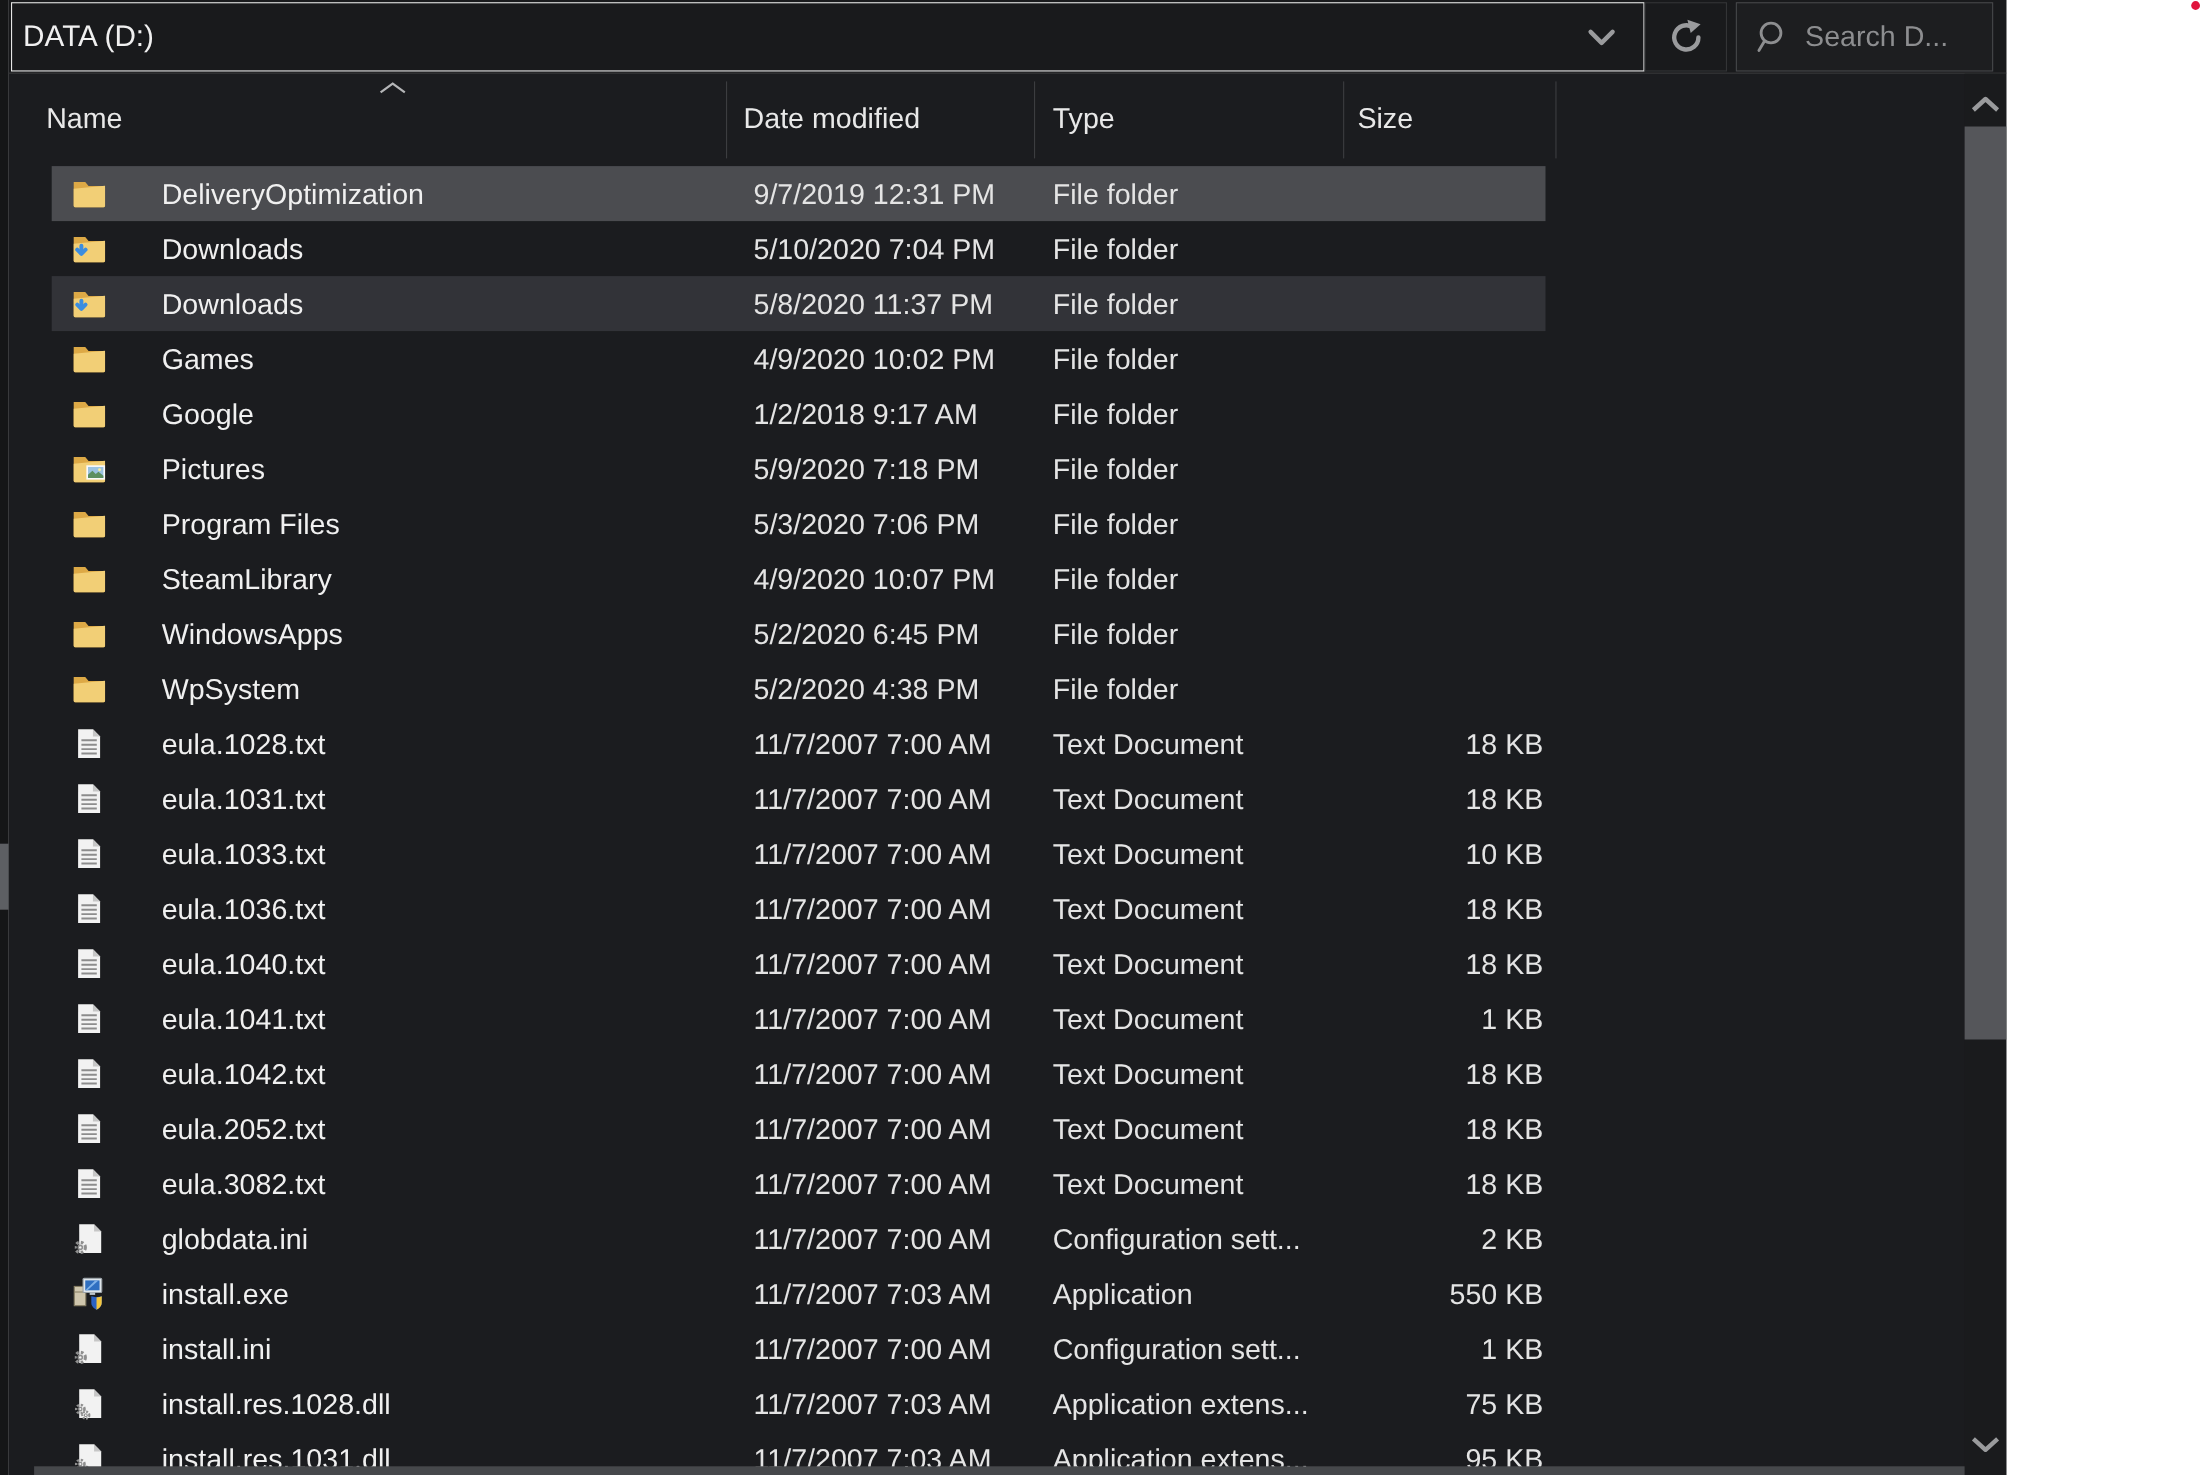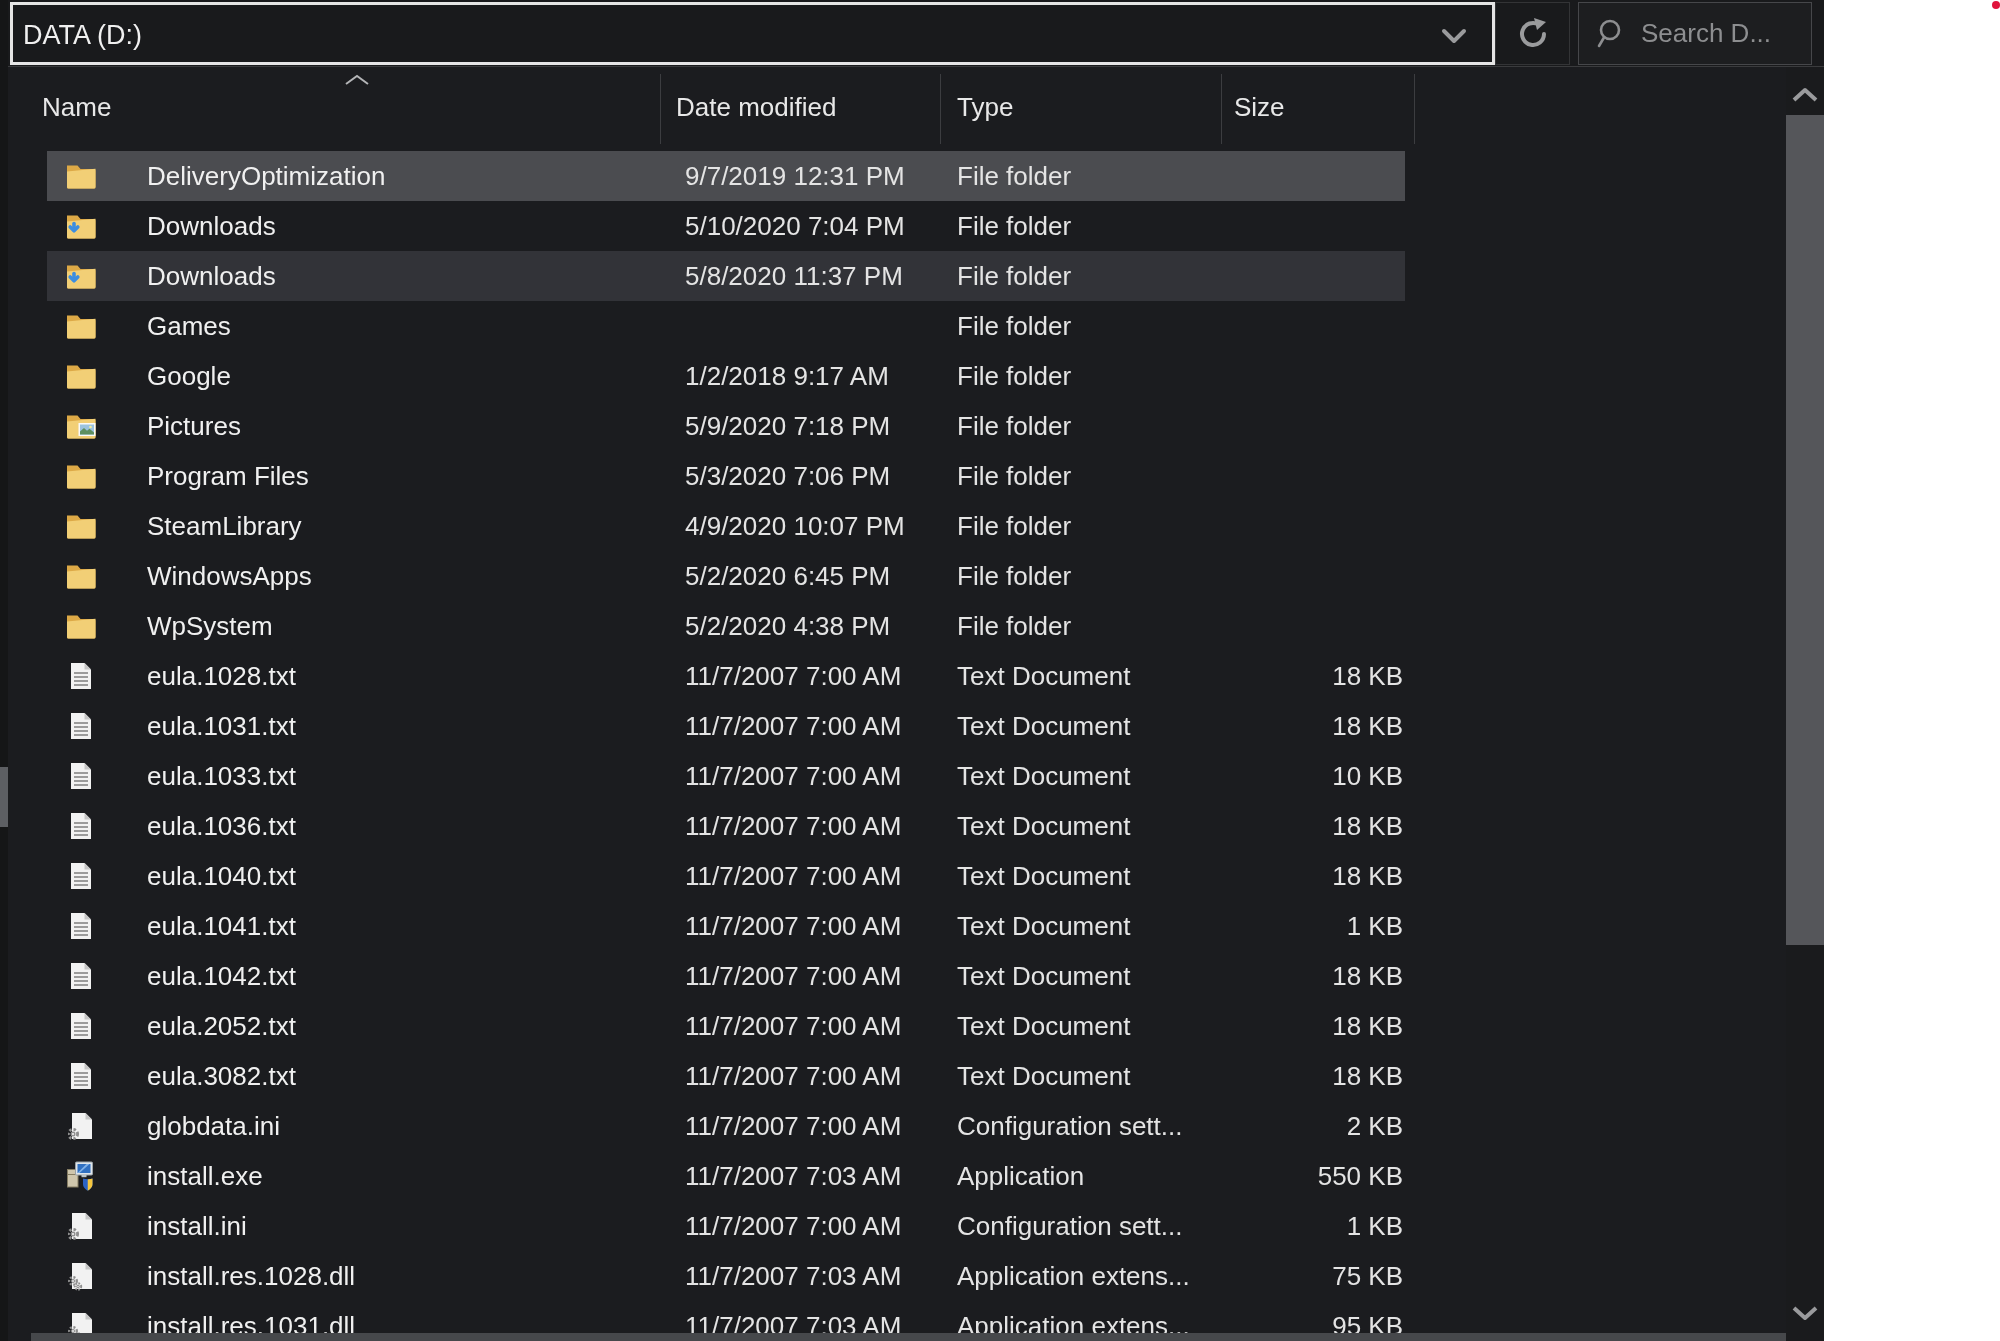--- a/index.html
+++ b/index.html
@@ -13,21 +13,21 @@
   #left-strip{position:absolute;left:0;top:0;width:8px;height:1341px;background:#151617;}
   #left-strip .thumb{position:absolute;left:0;top:767px;width:8px;height:60px;background:#5d5f63;}
   
   #red-dot{position:absolute;left:1992px;top:1px;width:8px;height:8px;border-radius:50%;background:#e0143c;}
 
   
   #window{position:absolute;left:8px;top:0;width:1816px;height:1341px;background:#1b1c1f;overflow:hidden;}
 
   
   #toolbar{position:absolute;left:0;top:0;width:100%;height:67px;background:#191a1c;border-bottom:1px solid #3a3b3d;box-sizing:border-box;}
-  #address-bar{position:absolute;left:2px;top:2px;width:1485px;height:63px;border:3px solid #e5e5e5;box-sizing:border-box;}
+  #address-bar{position:absolute;left:2px;top:2px;width:1485px;height:63px;border:1px solid #e5e5e5;box-sizing:border-box;}
   #window-title{position:absolute;left:10px;top:0;line-height:61px;font-size:27px;color:#f0f0f0;white-space:nowrap;}
   #addr-dropdown{position:absolute;right:10px;top:0;width:56px;height:61px;display:flex;align-items:center;justify-content:center;}
   #refresh-btn{position:absolute;left:1487px;top:2px;width:75px;height:63px;border:1px solid #333436;box-sizing:border-box;display:flex;align-items:center;justify-content:center;}
   #search-box{position:absolute;left:1570px;top:2px;width:234px;height:63px;border:1px solid #46474a;box-sizing:border-box;background:#1d1e20;display:flex;align-items:center;}
   #search-box svg{margin-left:18px;flex:none;}
   #search-input{flex:1;min-width:0;background:transparent;border:none;outline:none;color:#c9c9c9;font-size:26px;font-family:inherit;margin-left:14px;padding:0;}
   #search-input::placeholder{color:#8d8e90;opacity:1;}
 
   
   #col-header{position:absolute;left:23px;top:67px;width:1755px;height:84px;}
@@ -154,20 +154,21 @@
   </div>
       <div class="row" style="top: 301px;">
     <div class="hl"></div>
     <span class="cell icon">
           <svg width="31" height="28" viewBox="0 0 31 28">
             <path d="M1 3.5 h10.5 l3 3.5 H28 a1.5 1.5 0 0 1 1.5 1.5 V25 a1.5 1.5 0 0 1 -1.5 1.5 H2.5 A1.5 1.5 0 0 1 1 25 Z" fill="#dda946"></path>
             <path d="M1 9.5 L29.5 6.8 V25 a1.5 1.5 0 0 1 -1.5 1.5 H2.5 A1.5 1.5 0 0 1 1 25 Z" fill="#f2cf76"></path>
           </svg>
         </span>
     <span class="cell name">Games</span>
+    <span class="cell date">4/9/2020 10:02 PM</span>
     <span class="cell type">File folder</span>
     <span class="cell size"></span>
   </div>
       <div class="row" style="top: 351px;">
     <div class="hl"></div>
     <span class="cell icon">
           <svg width="31" height="28" viewBox="0 0 31 28">
             <path d="M1 3.5 h10.5 l3 3.5 H28 a1.5 1.5 0 0 1 1.5 1.5 V25 a1.5 1.5 0 0 1 -1.5 1.5 H2.5 A1.5 1.5 0 0 1 1 25 Z" fill="#dda946"></path>
             <path d="M1 9.5 L29.5 6.8 V25 a1.5 1.5 0 0 1 -1.5 1.5 H2.5 A1.5 1.5 0 0 1 1 25 Z" fill="#f2cf76"></path>
           </svg>

